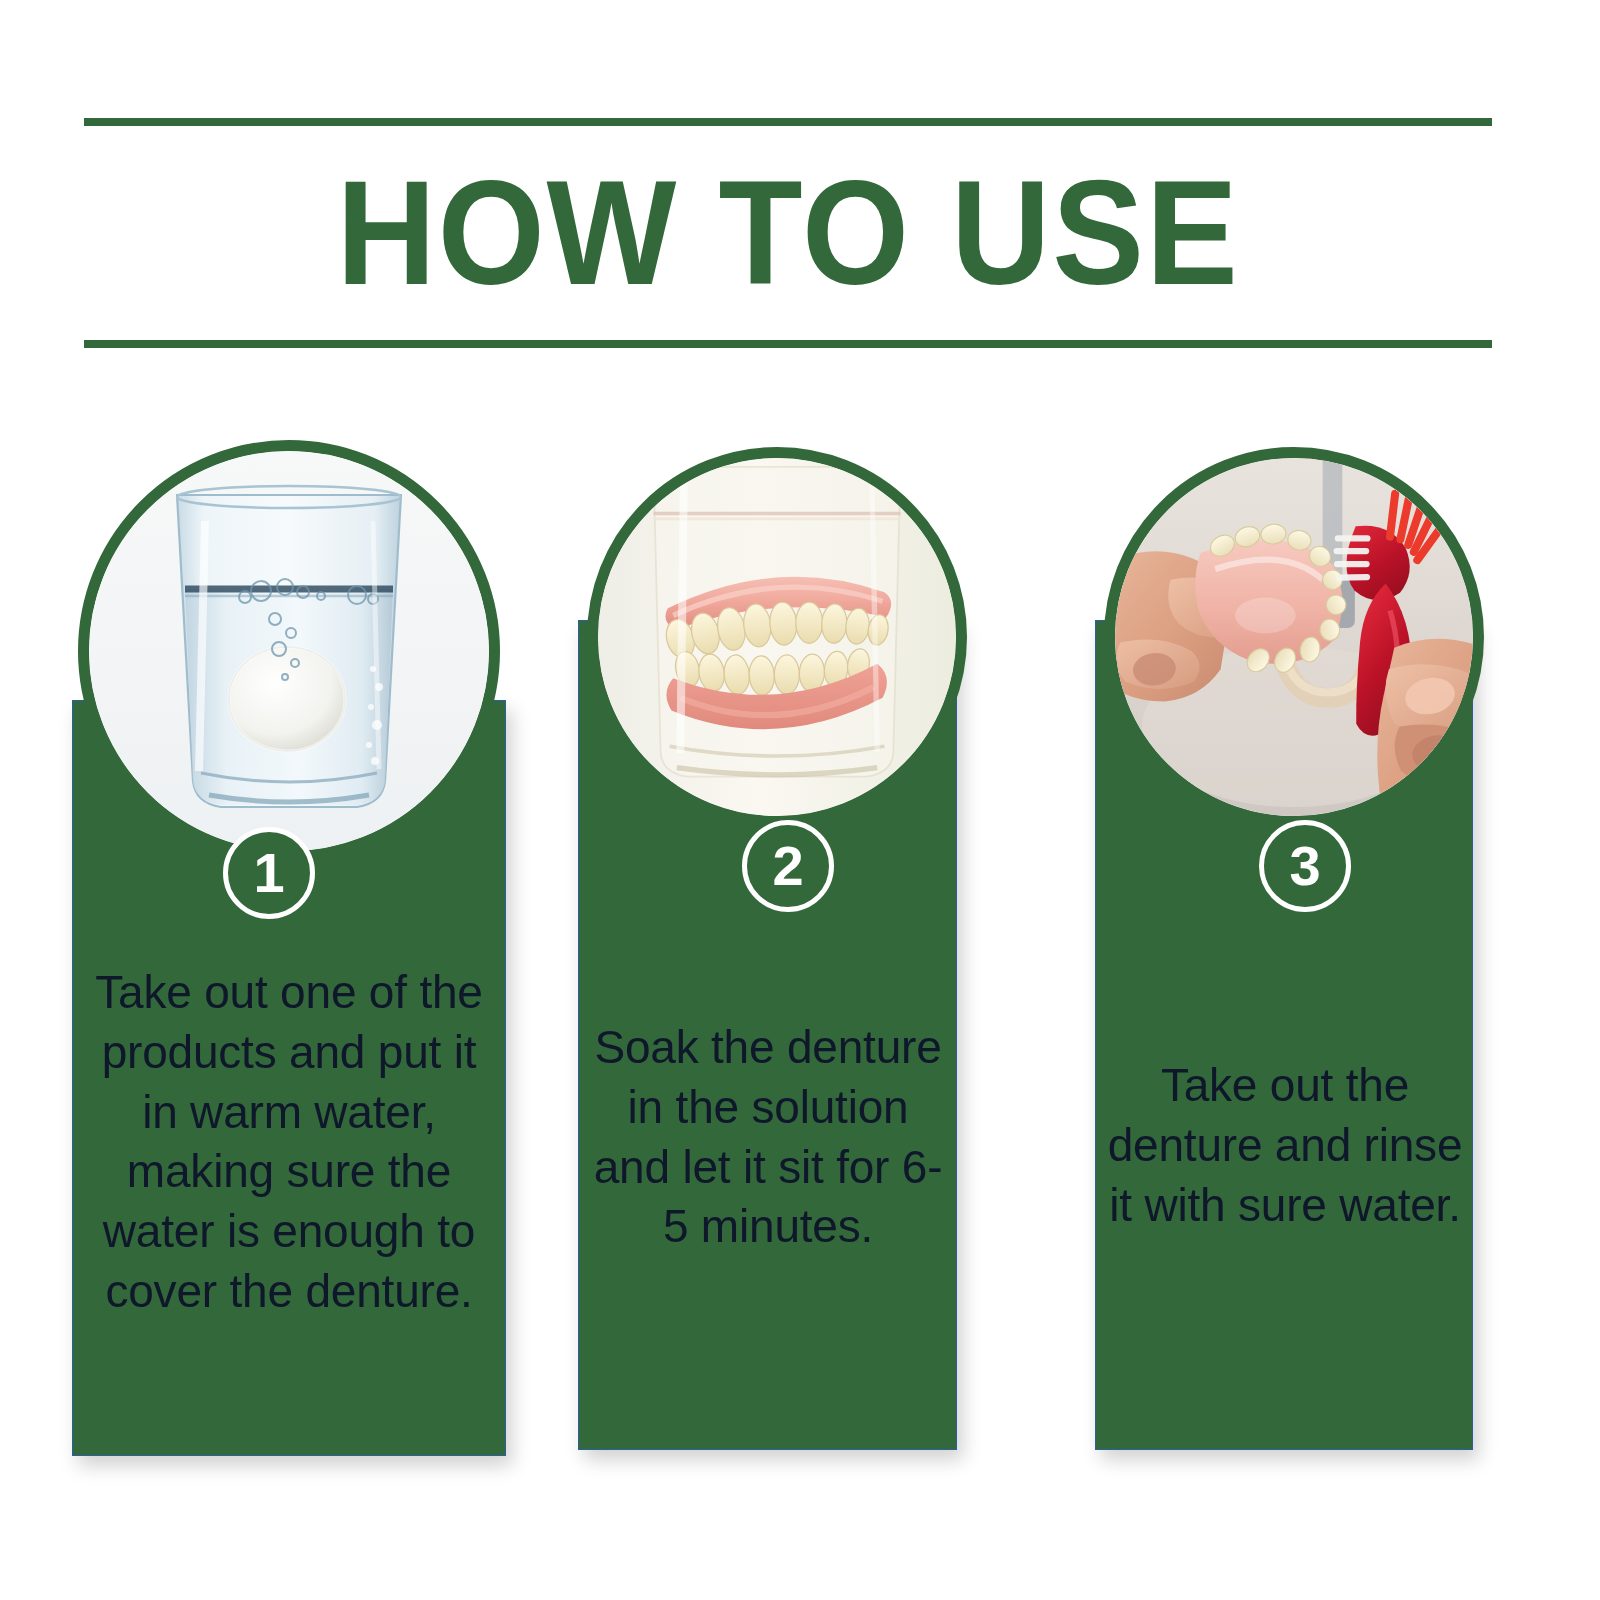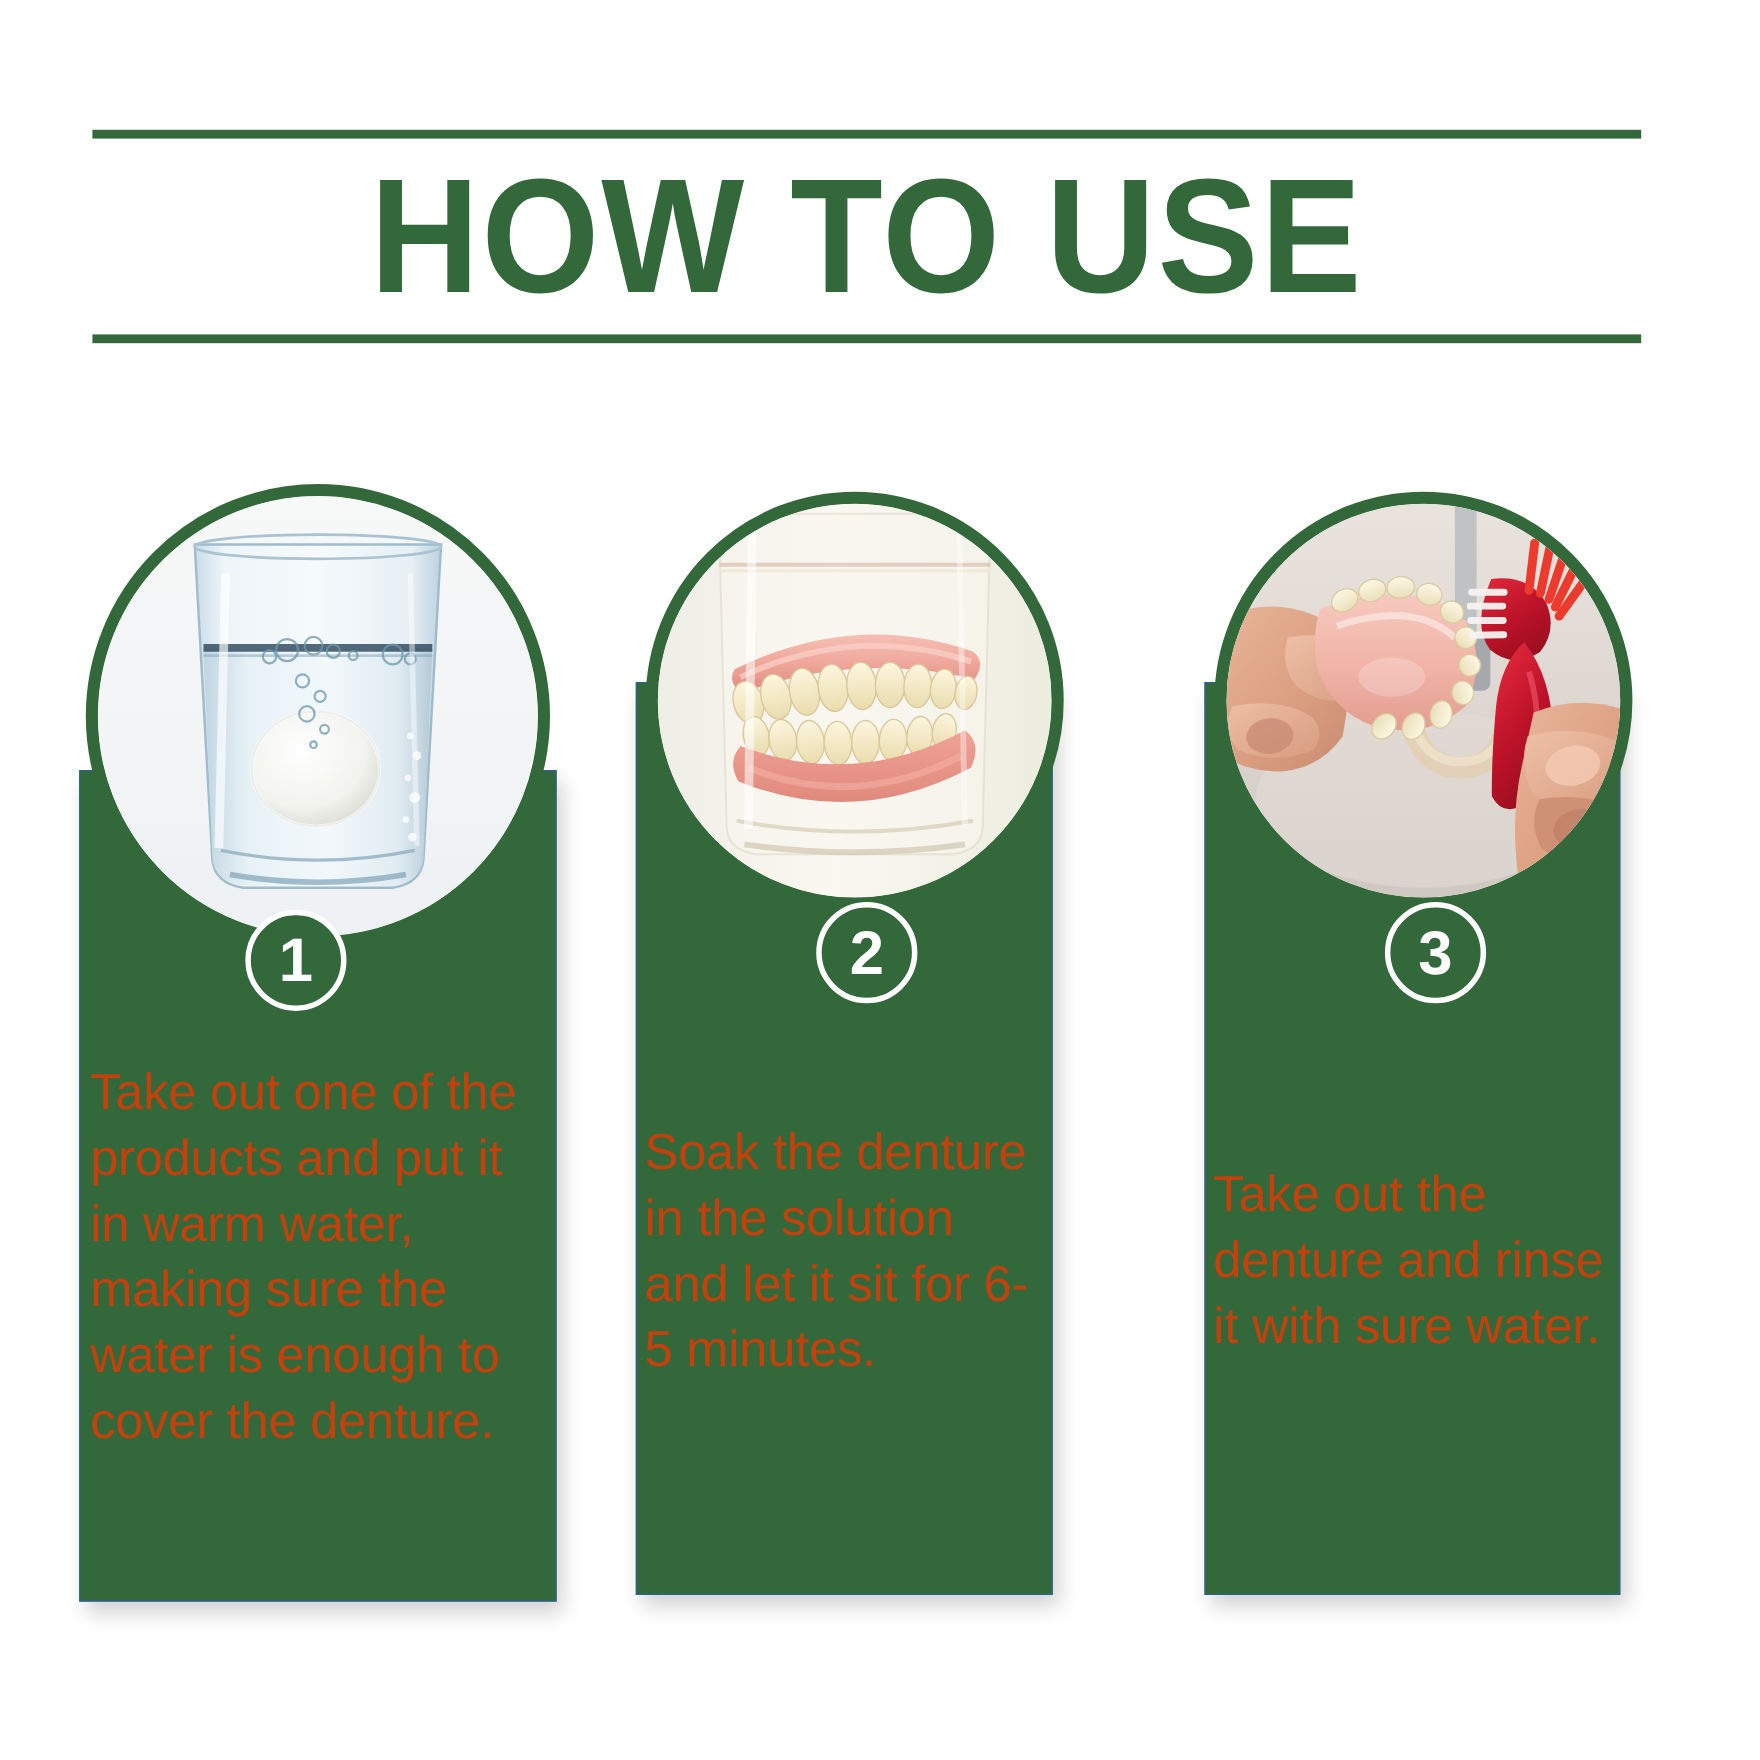--- a/index.html
+++ b/index.html
@@ -19,21 +19,21 @@
     height: 1600px;
     background: #ffffff;
   }
 
   
   .header {
     position: absolute;
     left: 84px;
     top: 118px;
     width: 1408px;
-    height: 194px;
+    height: 230px;
   }
   .rule {
     position: absolute;
     left: 0;
     width: 100%;
     height: 8px;
     background: #33683a;
   }
   .rule-top { top: 0; }
   .rule-bottom { bottom: 0; }
@@ -68,24 +68,25 @@
     position: absolute;
     background: #33683a;
     border: 1px solid #2c5fa0;
     box-shadow: 6px 10px 18px rgba(0,0,0,0.18);
   }
 
   .step-text {
     position: absolute;
     left: 8px;
     right: 8px;
-    color: #c2410c;
+    color: #0f172a;
     font-family: "Liberation Sans", sans-serif;
     font-size: 46px;
     line-height: 1.30;
+    text-align: center;
     letter-spacing: -0.2px;
   }
 
   
   .photo-circle {
     position: absolute;
     border-radius: 50%;
     border: 11px solid #33683a;
     overflow: hidden;
     background: #f4f4f2;

